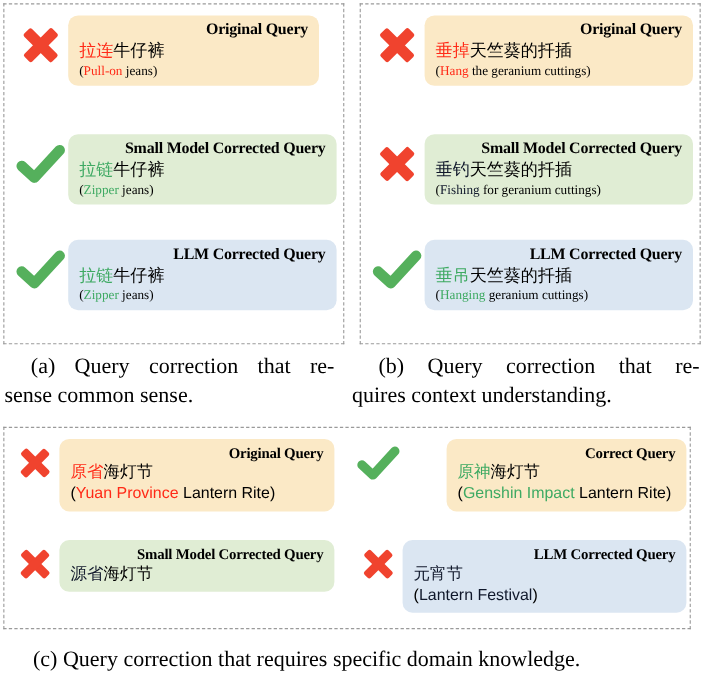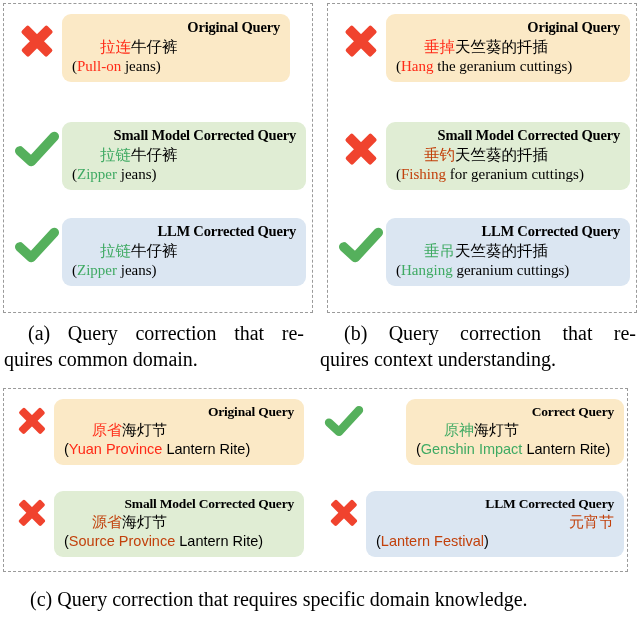--- a/index.html
+++ b/index.html
@@ -65,30 +65,29 @@
     font-size:14.5px;
     line-height:1.28;
     letter-spacing:-0.2px;
     white-space:nowrap;
     text-align:right;
   }
   .box .cn{
     font-size:15.5px;
     line-height:1.3;
     white-space:nowrap;
-    margin-left:28px;
   }
   .box .en{
-    font-size:15px;
+    font-size:12px;
     line-height:1.3;
     white-space:nowrap;
   }
   .hl-red{color:#ff2a17;}
   .hl-green{color:#3faa63;}
-  .hl-blue{color:#c2410c;}
+  .hl-blue{color:#0f172a;}
   .plain{color:#000;}
 
   
   #panel-c .cn,#panel-c .en{font-family:Liberation Sans, sans-serif;}
   #panel-c .box .title{font-size:13.5px;}
   #panel-c .box .cn{font-size:15px;}
   #panel-c .box .en{font-size:14.5px;}
 
   
   .caption{
@@ -178,21 +177,21 @@
         <span class="title" style="display: block;">LLM Corrected Query</span>
         <span class="cn" style="display: block;"><span class="hl-green">垂吊</span><span class="plain">天竺葵的扦插</span></span>
         <span class="en" style="display: block;"><span class="plain">(</span><span class="hl-green">Hanging</span><span class="plain"> geranium cuttings)</span></span>
       </span>
     </div>
 
   </div>
 
   <div class="caption" id="caption-a">
     <span class="j">(a) Query correction that re-</span>
-    <span class="lastline">quires common domain.</span>
+    <span class="lastline">sense common sense.</span>
   </div>
 
   <div class="caption" id="caption-b">
     <span class="j">(b) Query correction that re-</span>
     <span class="lastline">quires context understanding.</span>
   </div>
 
   <div class="panel" id="panel-c">
 
     <div class="row" style="left:8px;top:10px;width:300px;">
@@ -202,42 +201,41 @@
         <span class="cn" style="display: block;"><span class="hl-red">原省</span><span class="plain">海灯节</span></span>
         <span class="en" style="display: block;"><span class="plain">(</span><span class="hl-red">Yuan Province</span><span class="plain"> Lantern Rite)</span></span>
       </span>
     </div>
 
     <div class="row" style="left:8px;top:102px;width:300px;">
       <span class="mark cross small"></span>
       <span class="box greenbg" style="width:250px;">
         <span class="title" style="display: block;">Small Model Corrected Query</span>
         <span class="cn" style="display: block;"><span class="hl-blue">源省</span><span class="plain">海灯节</span></span>
-        <span class="en" style="display: block;"><span class="plain">(</span><span class="hl-blue">Source Province</span><span class="plain"> Lantern Rite)</span></span>
       </span>
     </div>
 
     <div class="row" style="left:320px;top:10px;width:300px;gap:40px;">
       <span class="mark check small">
         <svg viewBox="0 0 48 48" aria-hidden="true">
             <path d="M6 26 L18 37 L42 11" fill="none" stroke="#55b05c" stroke-width="10" stroke-linecap="round" stroke-linejoin="round"></path>
           </svg>
       </span>
       <span class="box cream" style="width:262px;">
         <span class="title" style="display: block;">Correct  Query</span>
         <span class="cn" style="display: block;"><span class="hl-green">原神</span><span class="plain">海灯节</span></span>
         <span class="en" style="display: block;"><span class="plain">(</span><span class="hl-green">Genshin Impact</span><span class="plain"> Lantern Rite)</span></span>
       </span>
     </div>
 
     <div class="row" style="left:320px;top:102px;width:300px;">
       <span class="mark cross small"></span>
       <span class="box bluebg" style="width:262px;">
         <span class="title" style="display: block;">LLM Corrected Query</span>
-        <span class="cn" style="display: block; text-align: right;"><span class="hl-blue">元宵节</span><span class="plain"></span></span>
+        <span class="cn" style="display: block;"><span class="hl-blue">元宵节</span><span class="plain"></span></span>
         <span class="en" style="display: block;"><span class="plain">(</span><span class="hl-blue">Lantern Festival</span><span class="plain">)</span></span>
       </span>
     </div>
 
   </div>
 
   <div class="caption" id="caption-c">(c) Query correction that requires specific domain knowledge.</div>
 
 </div>
 

